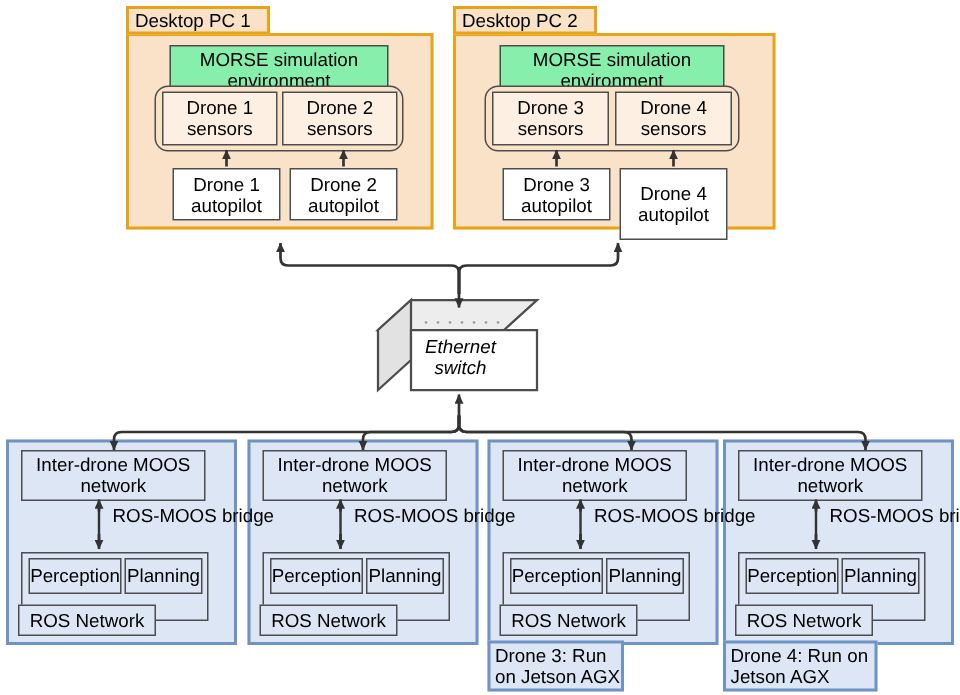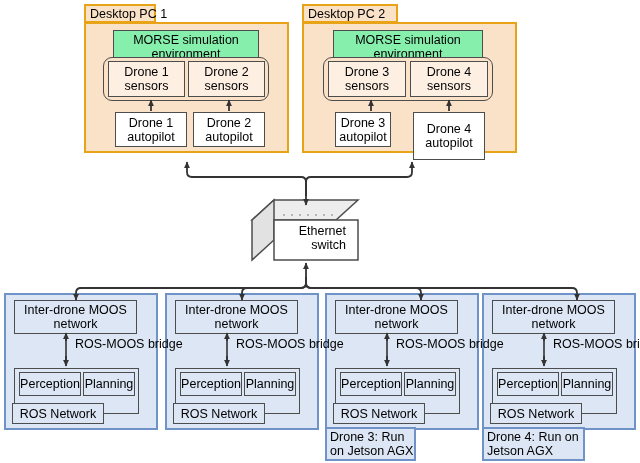--- a/index.html
+++ b/index.html
@@ -88,25 +88,26 @@
   .switch-wrap { z-index: 4; }
   .switch-label {
     position: absolute;
     left: 18px;
     top: 18px;
     width: 78px;
     height: 44px;
     display: flex;
     align-items: center;
     justify-content: center;
-    text-align: right;
+    text-align: center;
     font-size: 12.5px;
     line-height: 14px;
     color: #000;
     z-index: 3;
+    font-style: italic;
   }
 
   
   .drone-panel {
     background: #dce6f4;
     border: 2px solid #6f93c6;
     z-index: 2;
   }
   .drone-tab {
     background: #dce6f4;
@@ -151,21 +152,21 @@
     width: 640px; height: 463px;
     z-index: 8;
     pointer-events: none;
   }
 </style>
 </head>
 <body>
 
 <div id="canvas">
 
-  <div class="abs pc-tab" style="left:84px; top:4px; width:72px; height:19px;">
+  <div class="abs pc-tab" style="left:84px; top:4px; width:96px; height:19px;">
     <span>Desktop PC 1</span>
   </div>
   <div class="abs pc-panel" style="left:84px; top:22px; width:205px; height:131px;"></div>
 
   <div class="abs morse-box" style="left:113px; top:30px; width:146px; height:40px;">
     <span>MORSE simulation environment</span>
   </div>
   <div class="abs sensors-wrap" style="left:103px; top:57px; width:166px; height:44px;"></div>
   <div class="abs inner-box" style="left:108px; top:61px; width:77px; height:36px;">
     <span>Drone 1 sensors</span>
@@ -190,21 +191,21 @@
     <span>MORSE simulation environment</span>
   </div>
   <div class="abs sensors-wrap" style="left:323px; top:57px; width:170px; height:44px;"></div>
   <div class="abs inner-box" style="left:328px; top:61px; width:78px; height:36px;">
     <span>Drone 3 sensors</span>
   </div>
   <div class="abs inner-box" style="left:410px; top:61px; width:78px; height:36px;">
     <span>Drone 4 sensors</span>
   </div>
 
-  <div class="abs autopilot-box" style="left:335px; top:112px; width:56px; height:35px;">
+  <div class="abs autopilot-box" style="left:335px; top:112px; width:72px; height:35px;">
     <span>Drone 3 autopilot</span>
   </div>
   <div class="abs autopilot-box" style="left:413px; top:112px; width:72px; height:48px;">
     <span>Drone 4 autopilot</span>
   </div>
 
   <div class="abs switch-wrap" style="left:250px; top:198px; width:112px; height:68px;">
     <svg width="112" height="68" viewBox="0 0 112 68">
 
       <polygon points="2,22 24,2 108,2 86,22" fill="#ededed" stroke="#4d4d4d" stroke-width="1.5"></polygon>

